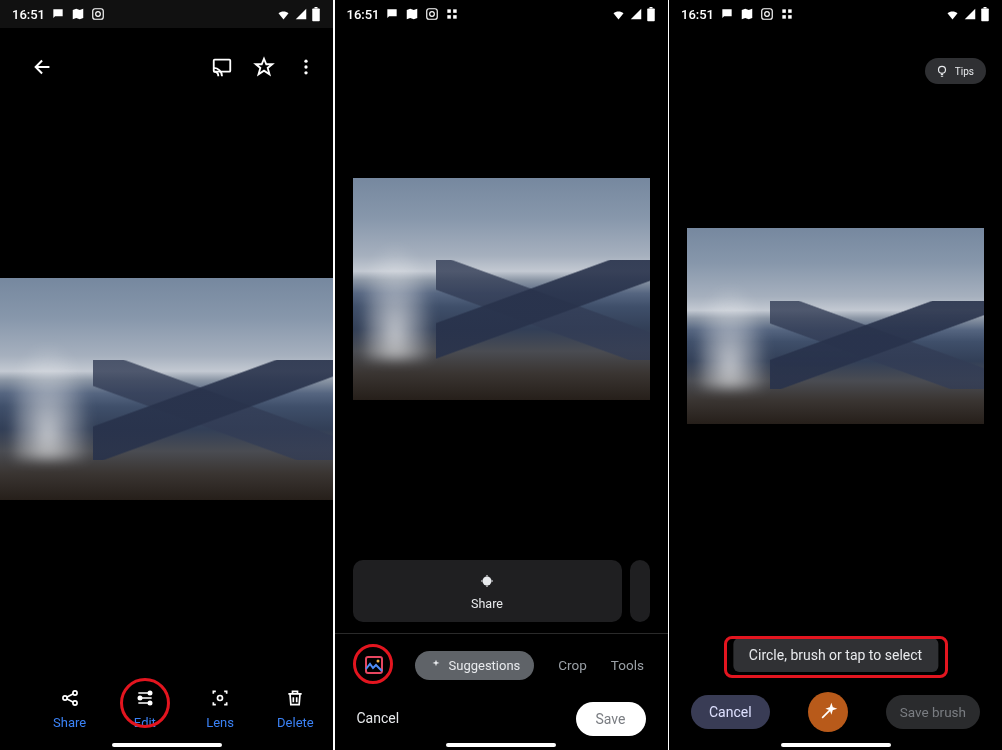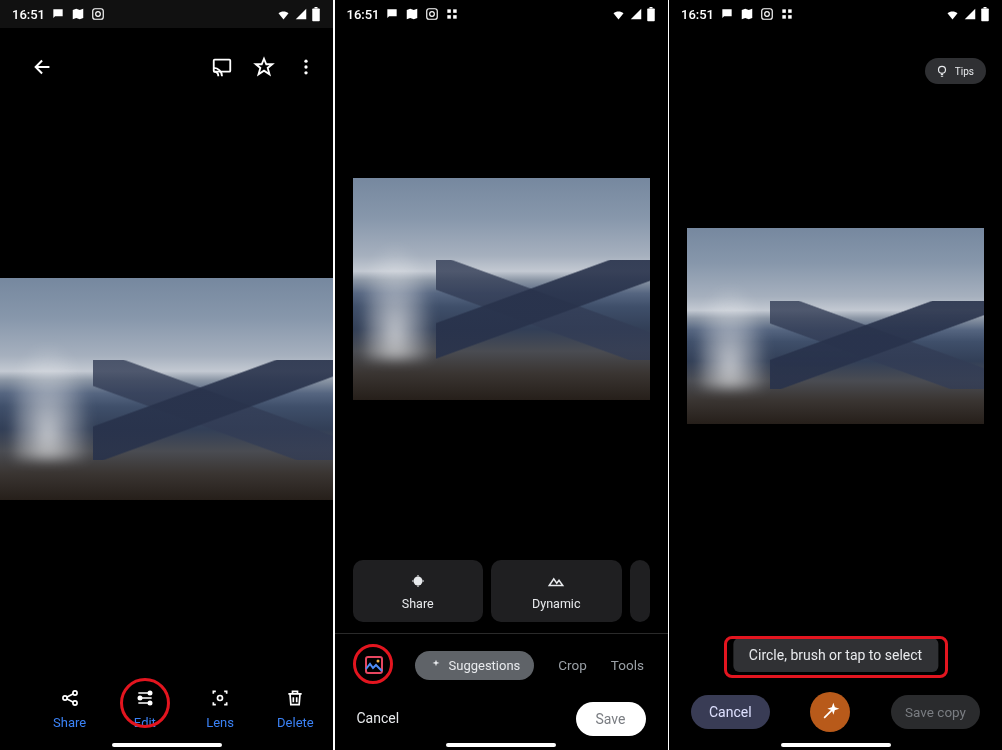--- a/index.html
+++ b/index.html
@@ -363,28 +363,20 @@
   <div class="chip-row">
     <div class="chip">
       <span class="cicon">
         <svg width="18" height="18" viewBox="0 0 24 24" fill="#e8eaed">
             <circle cx="12" cy="12" r="6"></circle>
             <path d="M12 4v2M12 18v2M4 12h2M18 12h2" stroke="#e8eaed" stroke-width="1.5"></path>
           </svg>
       </span>
       <span>Share</span>
     </div>
-    <div class="chip">
-      <span class="cicon">
-        <svg width="18" height="18" viewBox="0 0 24 24" fill="none" stroke="#e8eaed" stroke-width="2">
-            <path d="M3 18l6-9 4 6 3-4 5 7z"></path>
-          </svg>
-      </span>
-      <span>Dynamic</span>
-    </div>
     <div class="chip last"></div>
   </div>
 
   <div class="sep"></div>
 
   <div class="tool-row">
     <div class="edit-icon-wrap">
       <div class="highlight-circle hc2"></div>
       <svg width="24" height="24" viewBox="0 0 24 24" fill="none">
         <rect x="4" y="4" width="16" height="16" rx="2" stroke="#e84660" stroke-width="2"></rect>
@@ -472,17 +464,17 @@
   <div class="instruction">Circle, brush or tap to select</div>
   <div class="hc3"></div>
 
   <div class="bot-row">
     <div class="cancel-pill">Cancel</div>
     <div class="magic-btn">
       <svg width="20" height="20" viewBox="0 0 24 24" fill="none" stroke="#fff" stroke-width="2">
           <path d="M5 19L17 7M16 4l1 3 3 1-3 1-1 3-1-3-3-1 3-1z"></path>
         </svg>
     </div>
-    <div class="save-copy">Save copy</div>
+    <div class="save-copy">Save brush</div>
   </div>
 
   <div class="nav-handle"></div>
 </div>
 
 </body></html>

